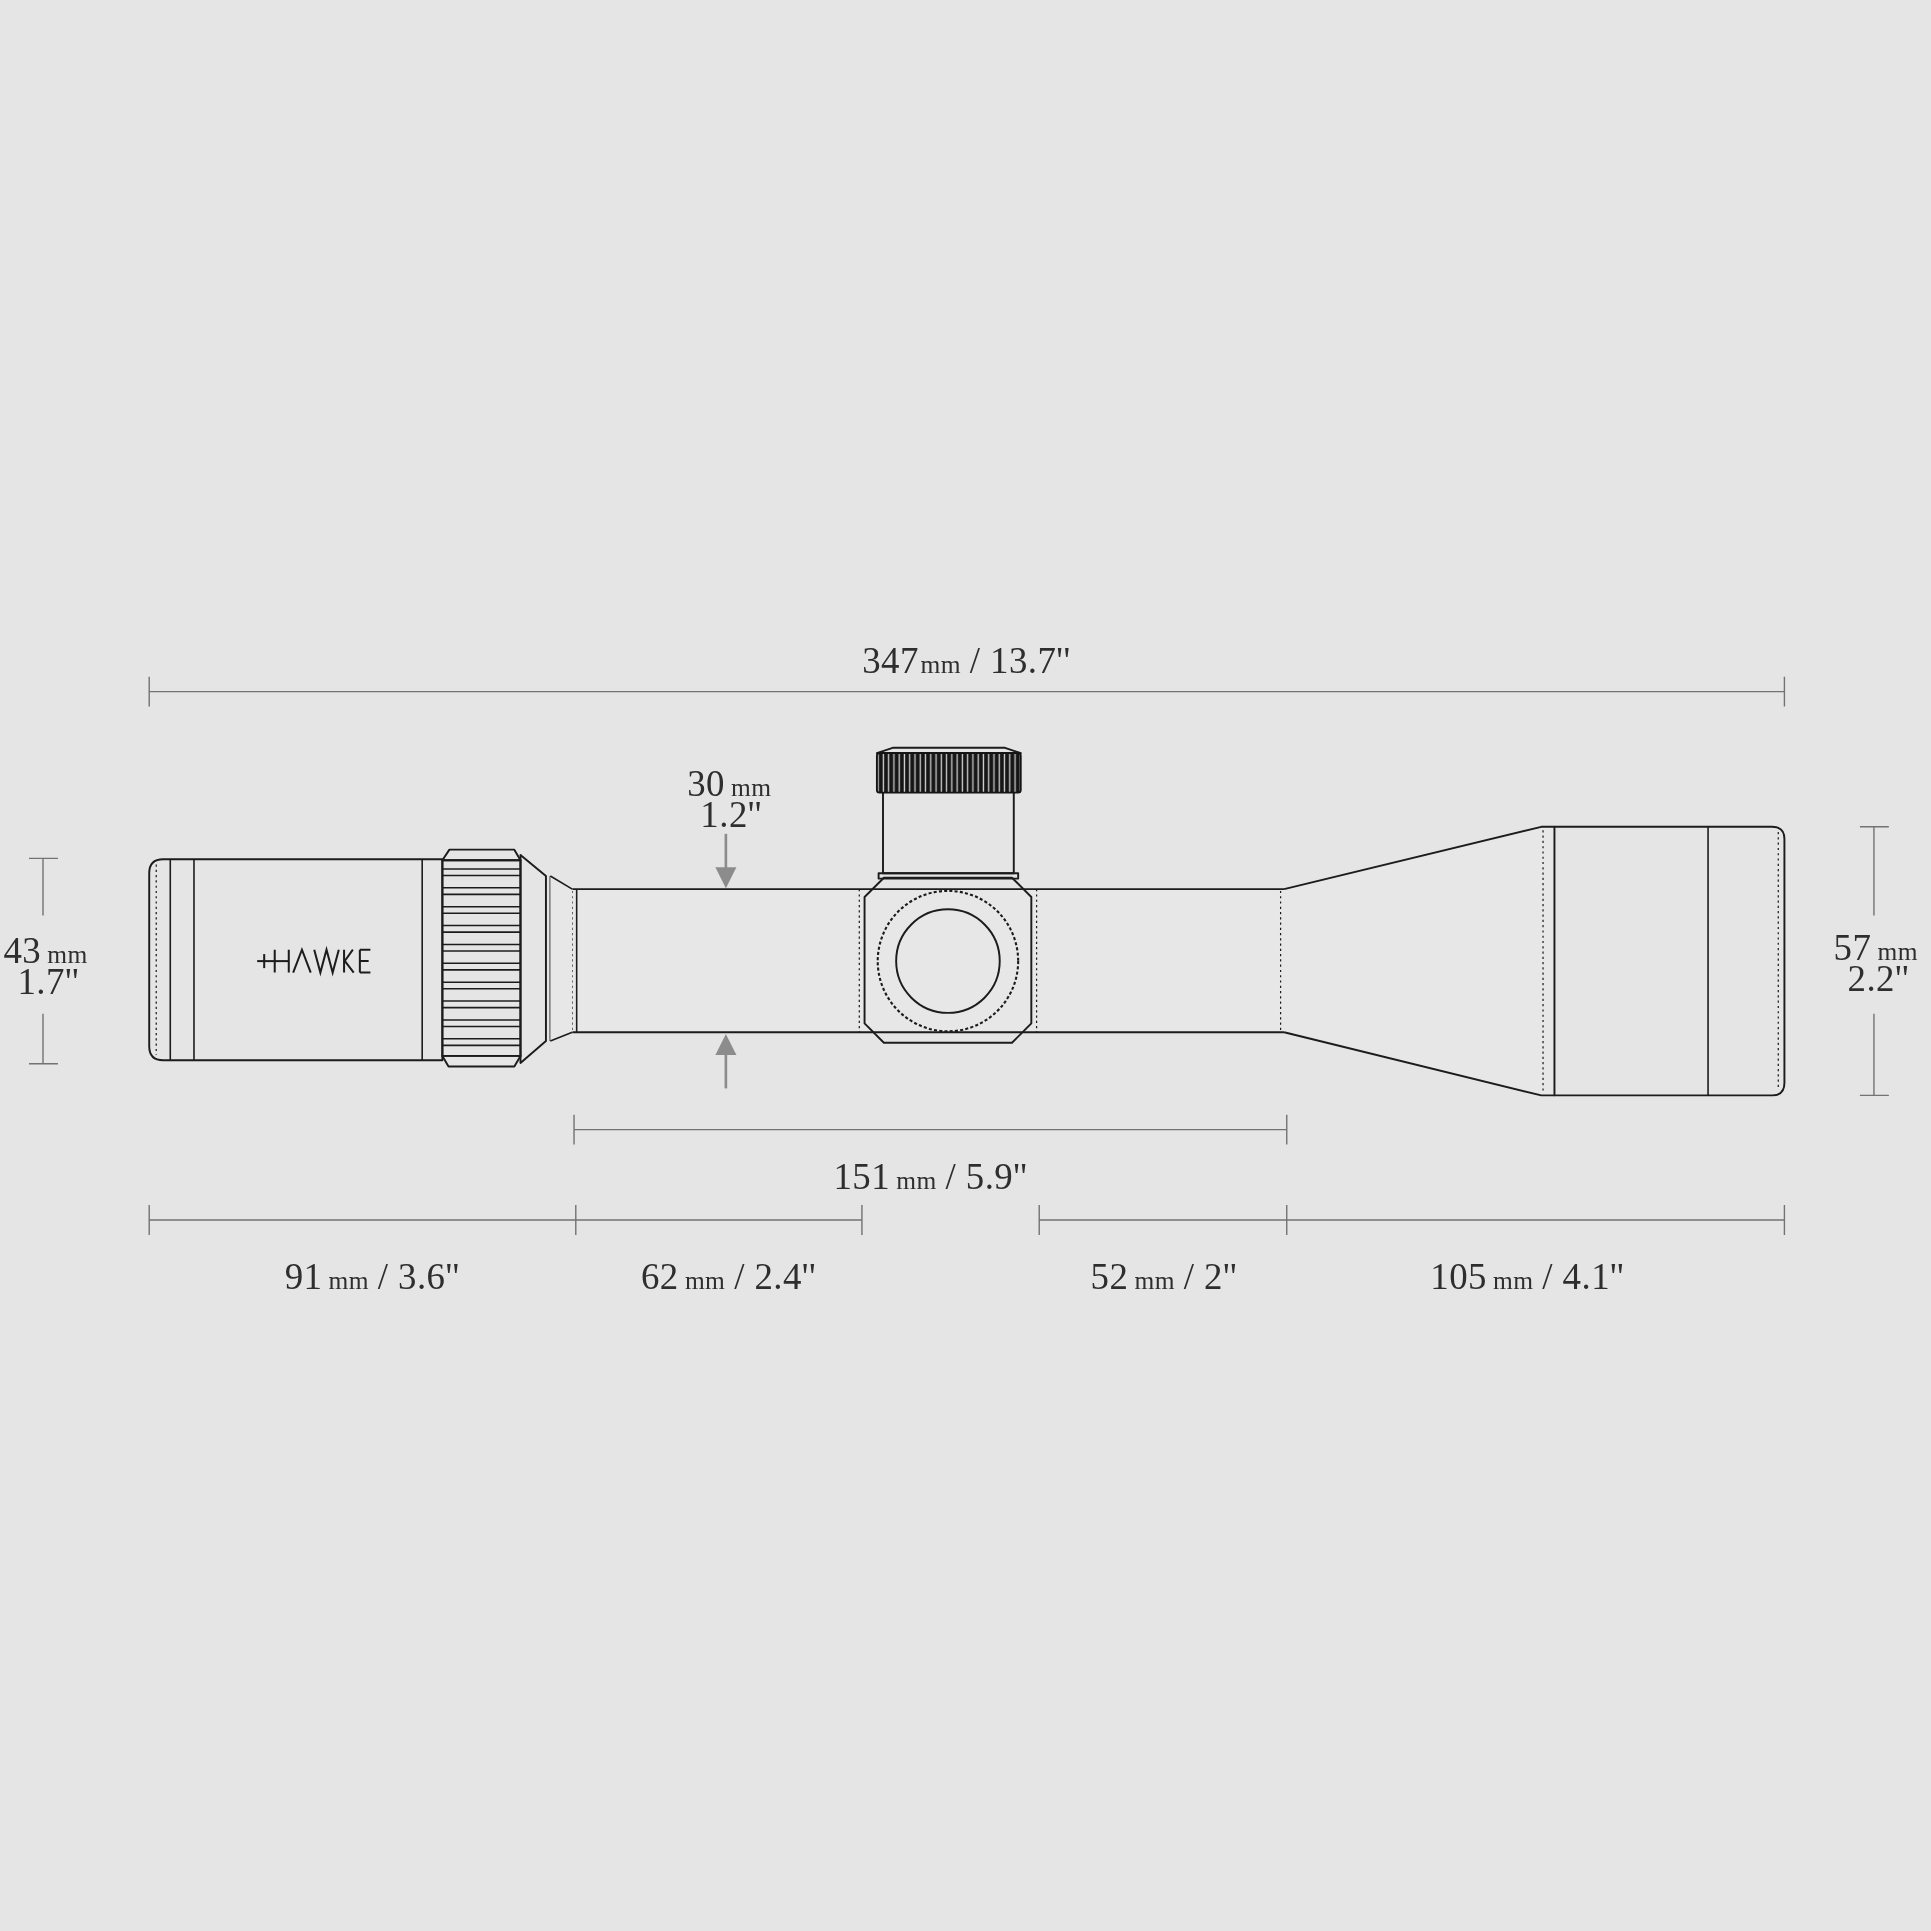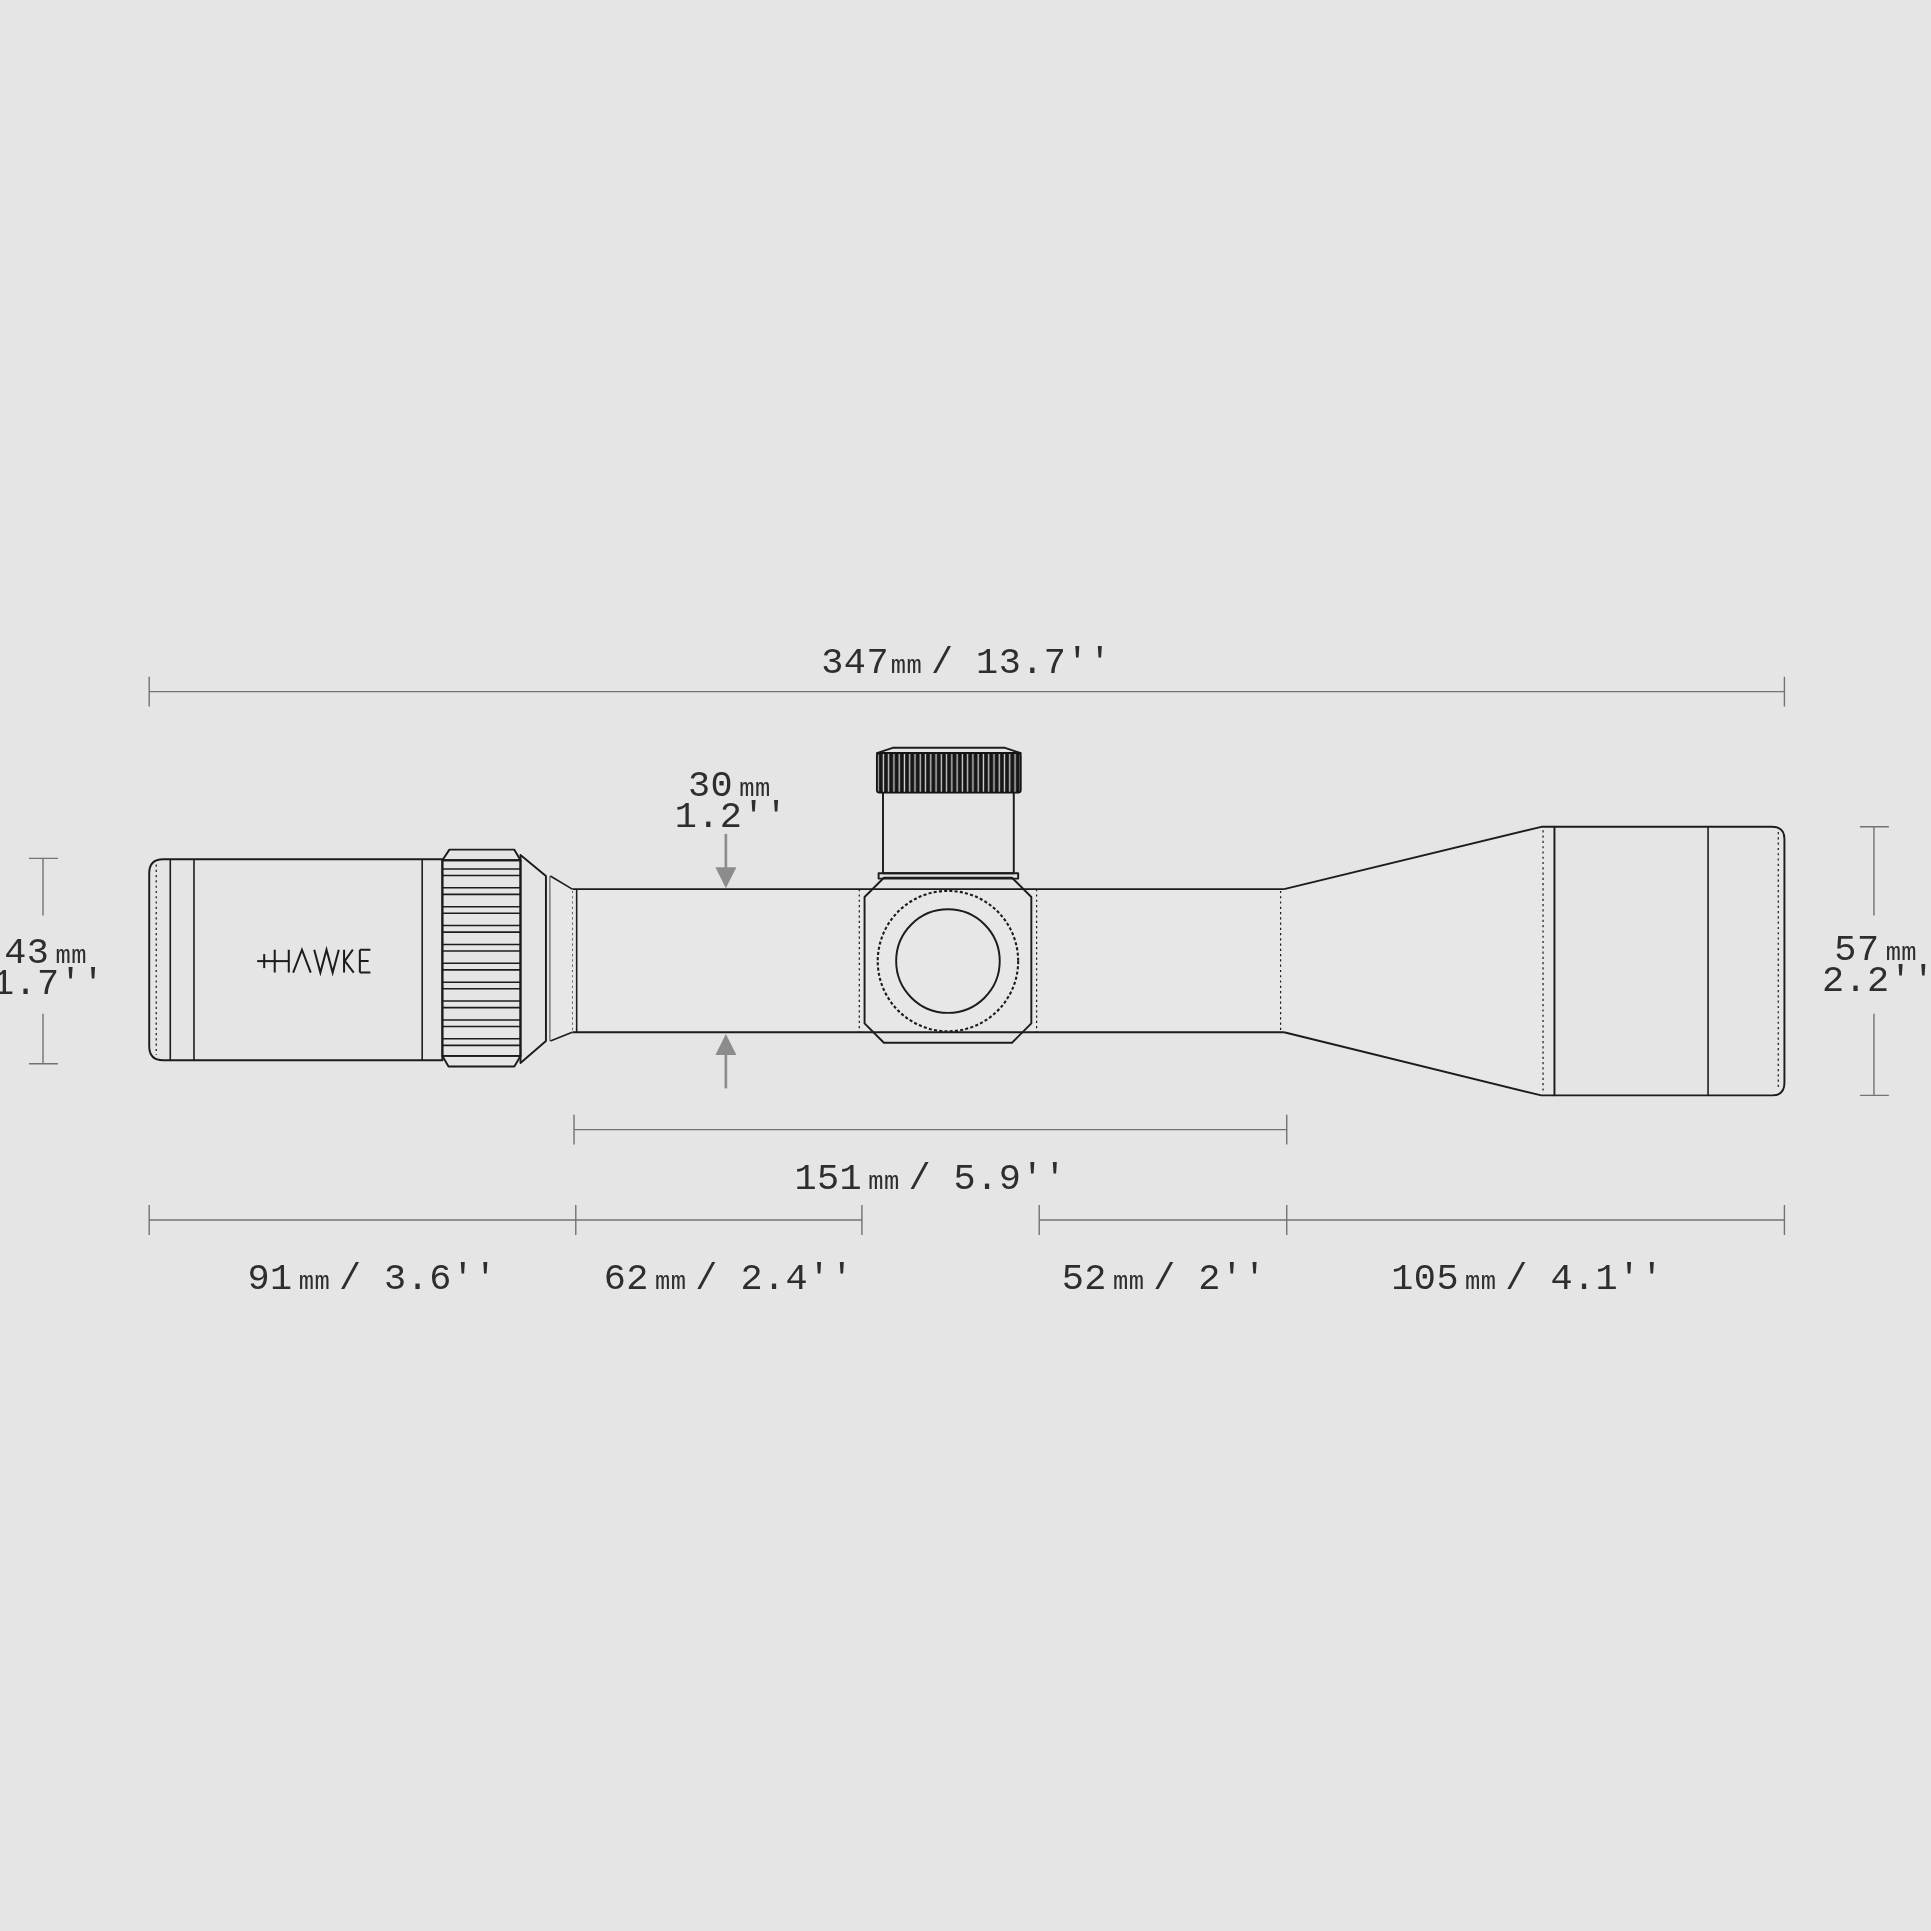--- a/index.html
+++ b/index.html
@@ -1,20 +1,20 @@
 <!DOCTYPE html>
 <html style="--bg: #e5e5e5; --line: #1c1c1c; --dim: #737373; --arrow: #8c8c8c; --txt: #2e2e2e;font-size:14px"><head>
 <meta charset="utf-8">
 <style>
   :root{
     --bg:#e5e5e5; --line:#1c1c1c; --dim:#737373; --arrow:#8c8c8c; --txt:#2e2e2e;
   }
   html,body{margin:0;padding:0;background:var(--bg);}
   .stage{position:relative;width:1931px;height:1931px;background:var(--bg);overflow:hidden;
-         font-family:Liberation Mono, monospace;}
+         font-family:Liberation Serif, serif;}
   svg{position:absolute;left:0;top:0;}
   .body-fill{fill:#e7e7e7;}
   .outline{stroke:var(--line);stroke-width:2.2;fill:none;stroke-linejoin:round;}
   .inner{stroke:var(--line);stroke-width:1.8;fill:none;}
   .dot{stroke:var(--line);stroke-width:1.4;fill:none;stroke-dasharray:2.5 3.5;}
   .dimln{stroke:var(--dim);stroke-width:1.6;fill:none;}
   .arrowshaft{stroke:var(--arrow);stroke-width:3;fill:none;}
   .arrowhead{fill:var(--arrow);stroke:none;}
   text{fill:var(--txt);font-weight:300;letter-spacing:.5px;}
   .n{font-size:42px;}

